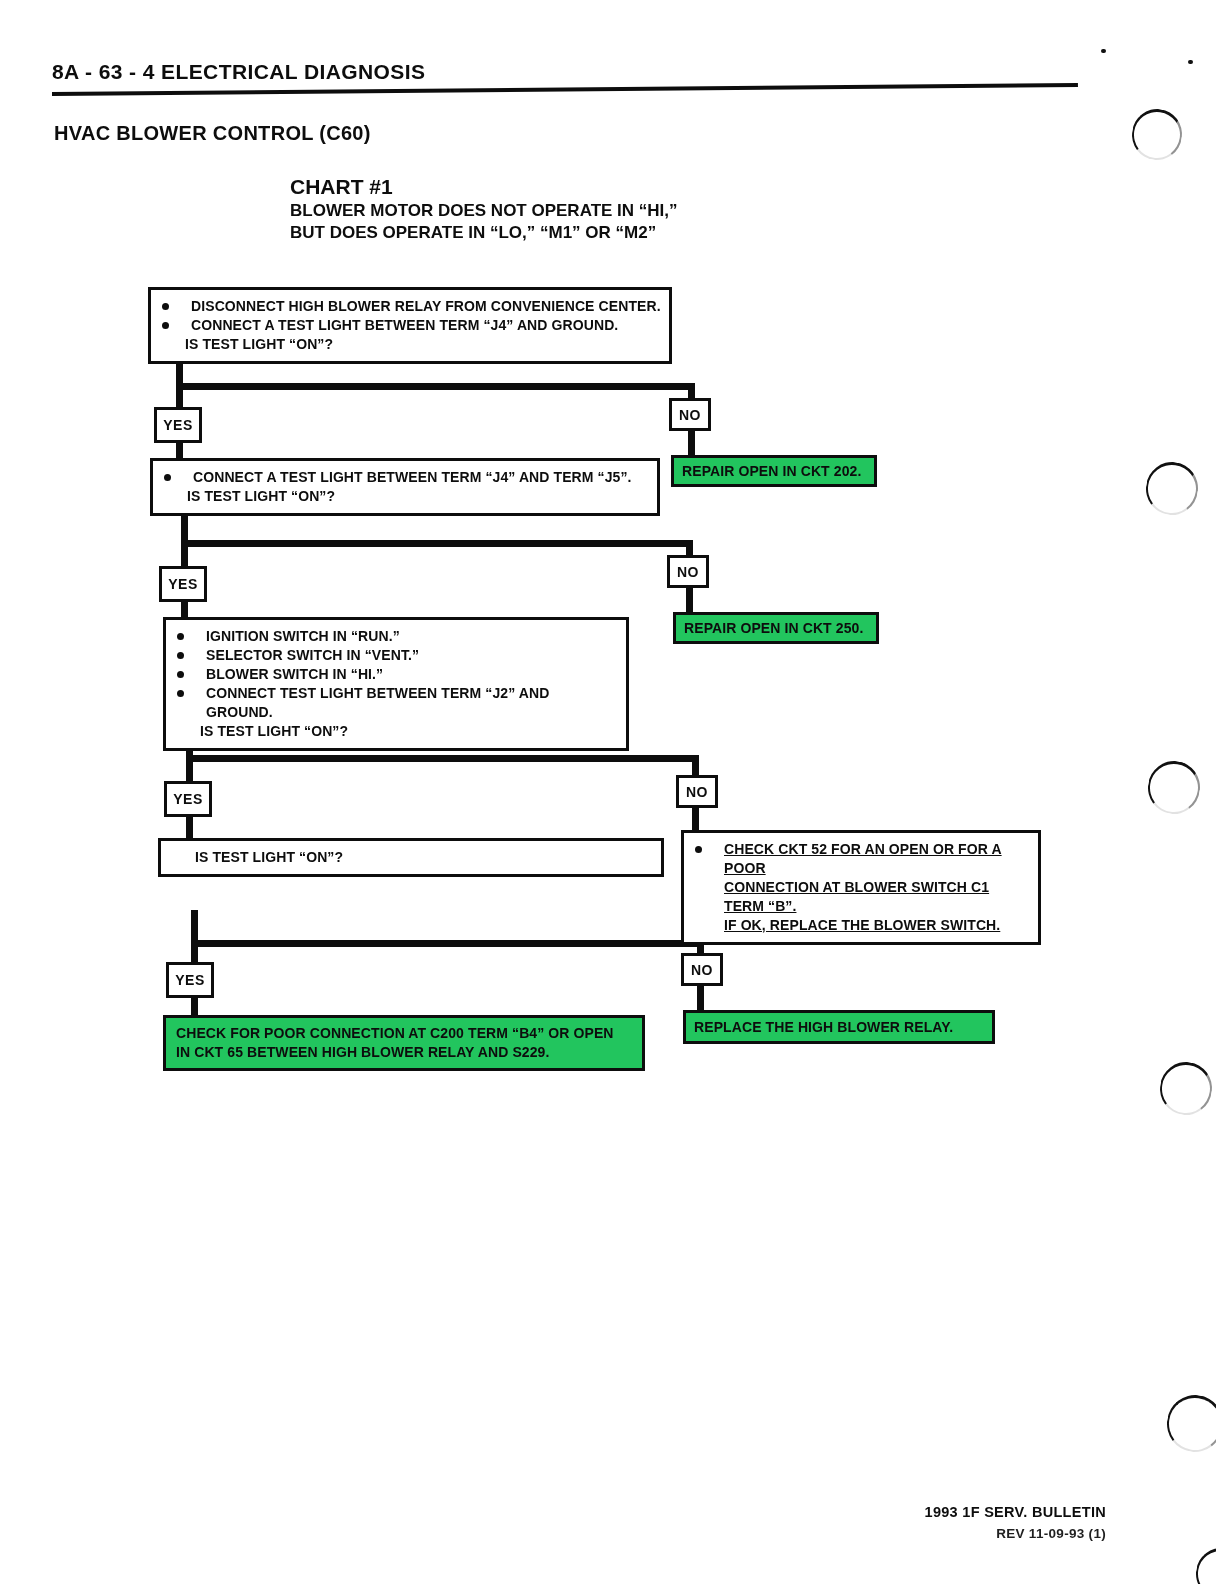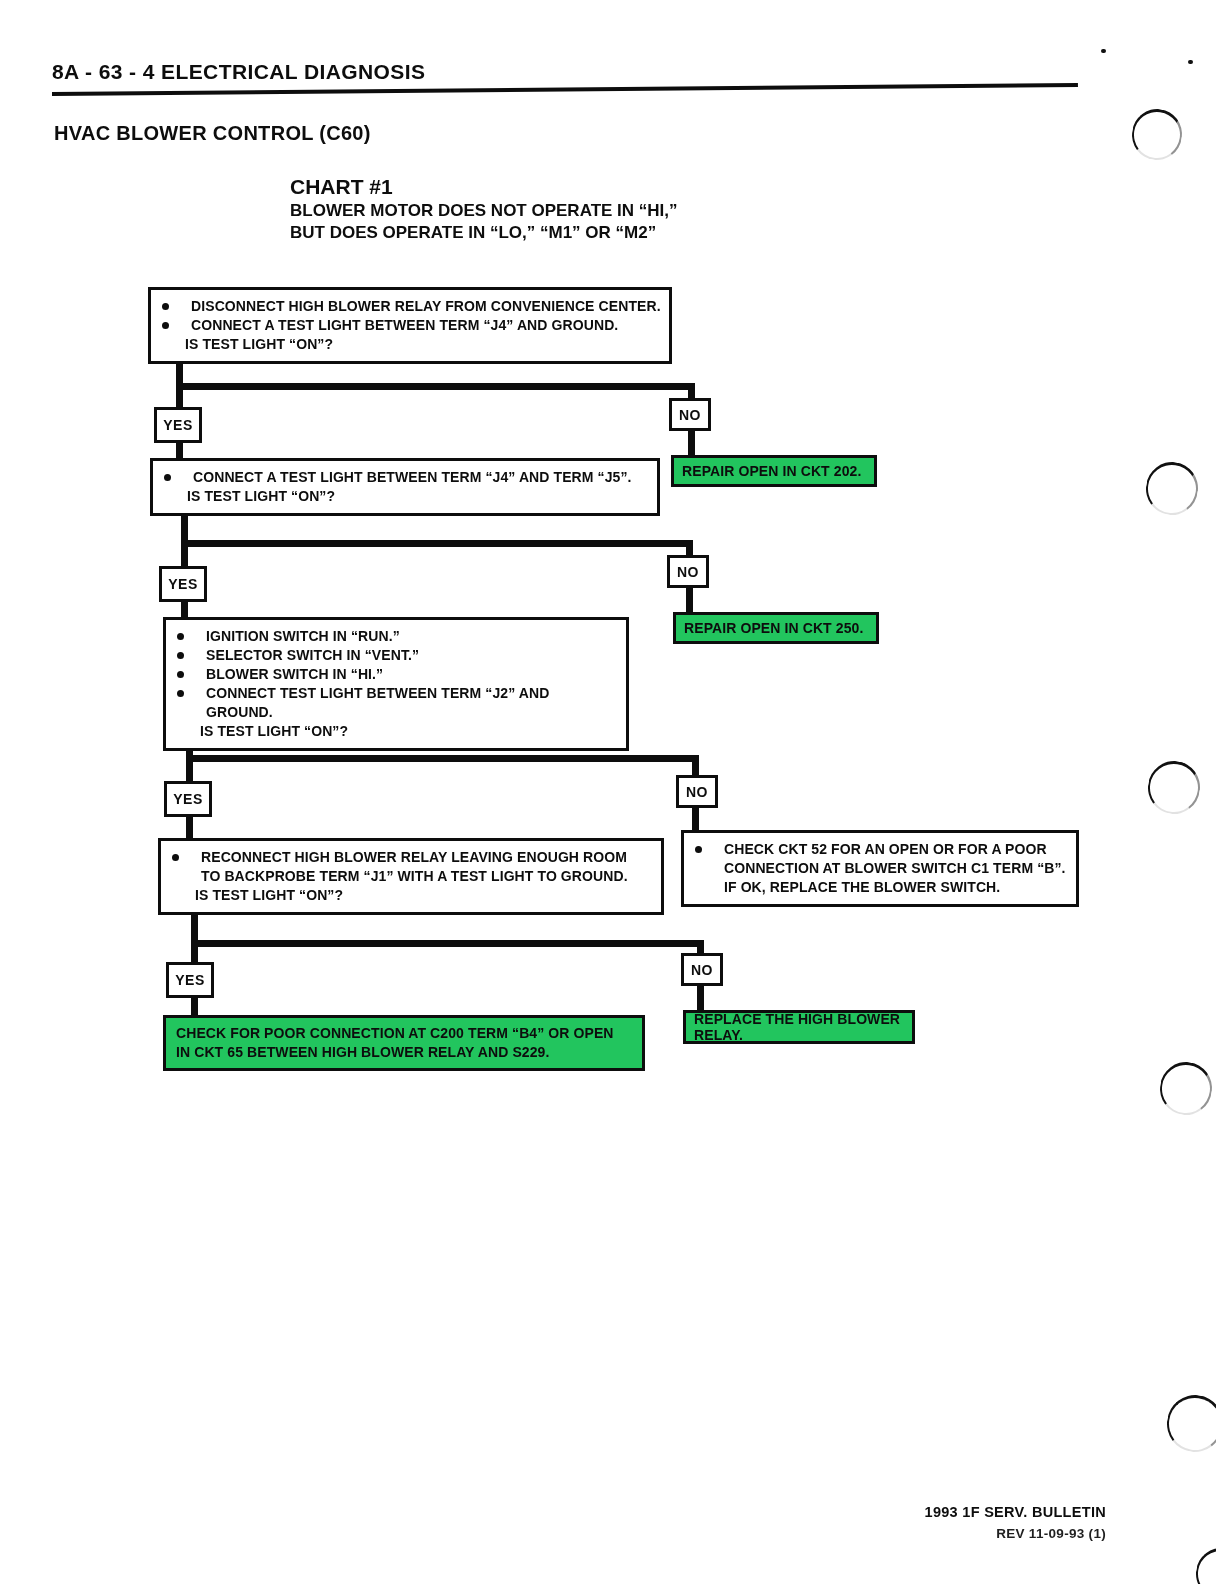--- a/index.html
+++ b/index.html
@@ -140,37 +140,35 @@
     <div class="bl">SELECTOR SWITCH IN “VENT.”</div>
     <div class="bl">BLOWER SWITCH IN “HI.”</div>
     <div class="bl">CONNECT TEST LIGHT BETWEEN TERM “J2” AND GROUND.</div>
     <div class="ql">IS TEST LIGHT “ON”?</div>
   </div>
 
   <div class="tag" style="left:164px;top:781px;width:48px;height:36px;">YES</div>
   <div class="tag" style="left:676px;top:775px;width:42px;height:33px;">NO</div>
 
   <div class="fbox" style="left:158px;top:838px;width:506px;">
-    <div class="bl pre">RECONNECT HIGH BLOWER RELAY LEAVING ENOUGH ROOM
-TO BACKPROBE TERM “J1” WITH A TEST LIGHT TO GROUND.</div>
     <div class="ql">IS TEST LIGHT “ON”?</div>
   </div>
 
-  <div class="fbox" style="left:681px;top:830px;width:398px;">
+  <div class="fbox" style="left:681px;top:830px;width:360px;text-decoration:underline;">
     <div class="bl pre">CHECK CKT 52 FOR AN OPEN OR FOR A POOR
 CONNECTION AT BLOWER SWITCH C1 TERM “B”.
 IF OK, REPLACE THE BLOWER SWITCH.</div>
   </div>
 
   <div class="tag" style="left:166px;top:962px;width:48px;height:36px;">YES</div>
   <div class="tag" style="left:681px;top:953px;width:42px;height:33px;">NO</div>
 
   <div class="term pre" style="left:163px;top:1015px;width:482px;padding:6px 10px;">CHECK FOR POOR CONNECTION AT C200 TERM “B4” OR OPEN
 IN CKT 65 BETWEEN HIGH BLOWER RELAY AND S229.</div>
-  <div class="term" style="left:683px;top:1010px;width:232px;height:34px;">REPLACE THE HIGH BLOWER RELAY.</div>
+  <div class="term" style="left:683px;top:1010px;width:312px;height:34px;">REPLACE THE HIGH BLOWER RELAY.</div>
 
   <div class="footer">
     <div class="f1">1993 1F SERV. BULLETIN</div>
     <div class="f2">REV 11-09-93 (1)</div>
   </div>
 
   <div class="hole" style="left:1132px;top:109px;width:46px;height:46px;"></div>
   <div class="hole" style="left:1146px;top:462px;width:48px;height:48px;"></div>
   <div class="hole" style="left:1148px;top:761px;width:48px;height:48px;"></div>
   <div class="hole" style="left:1160px;top:1062px;width:48px;height:48px;"></div>

